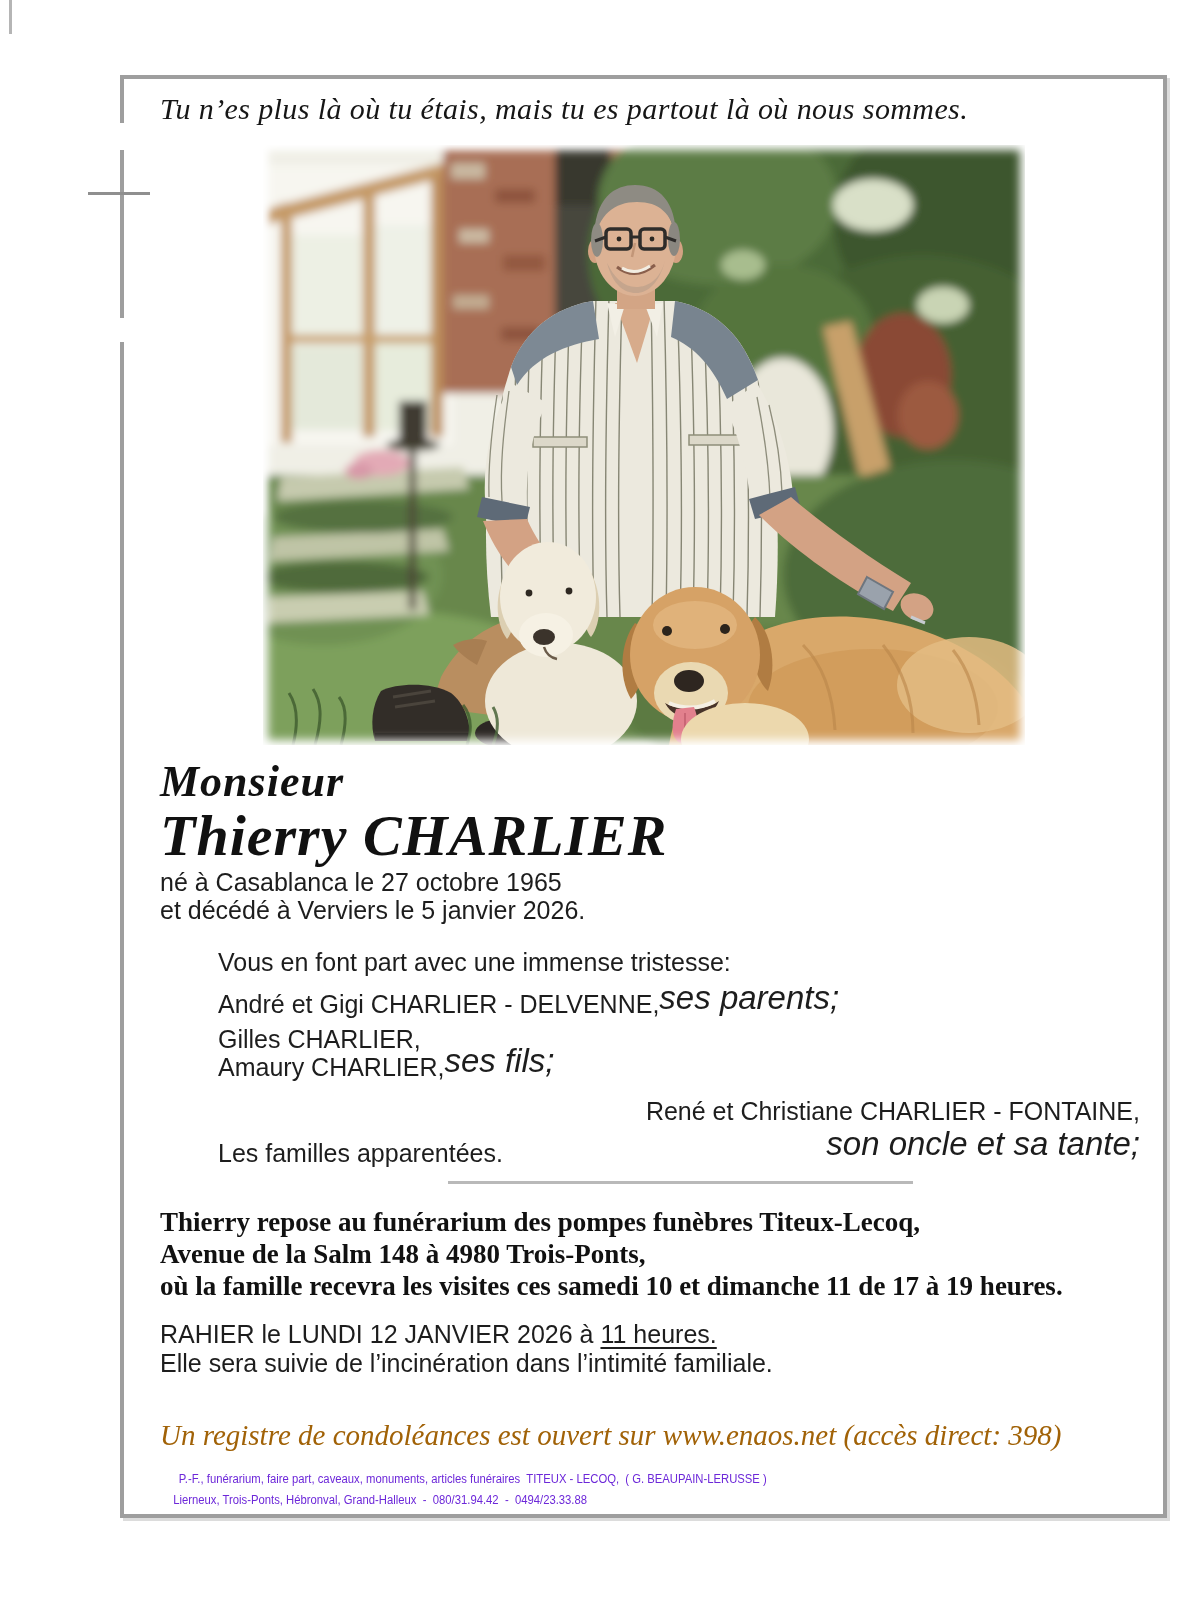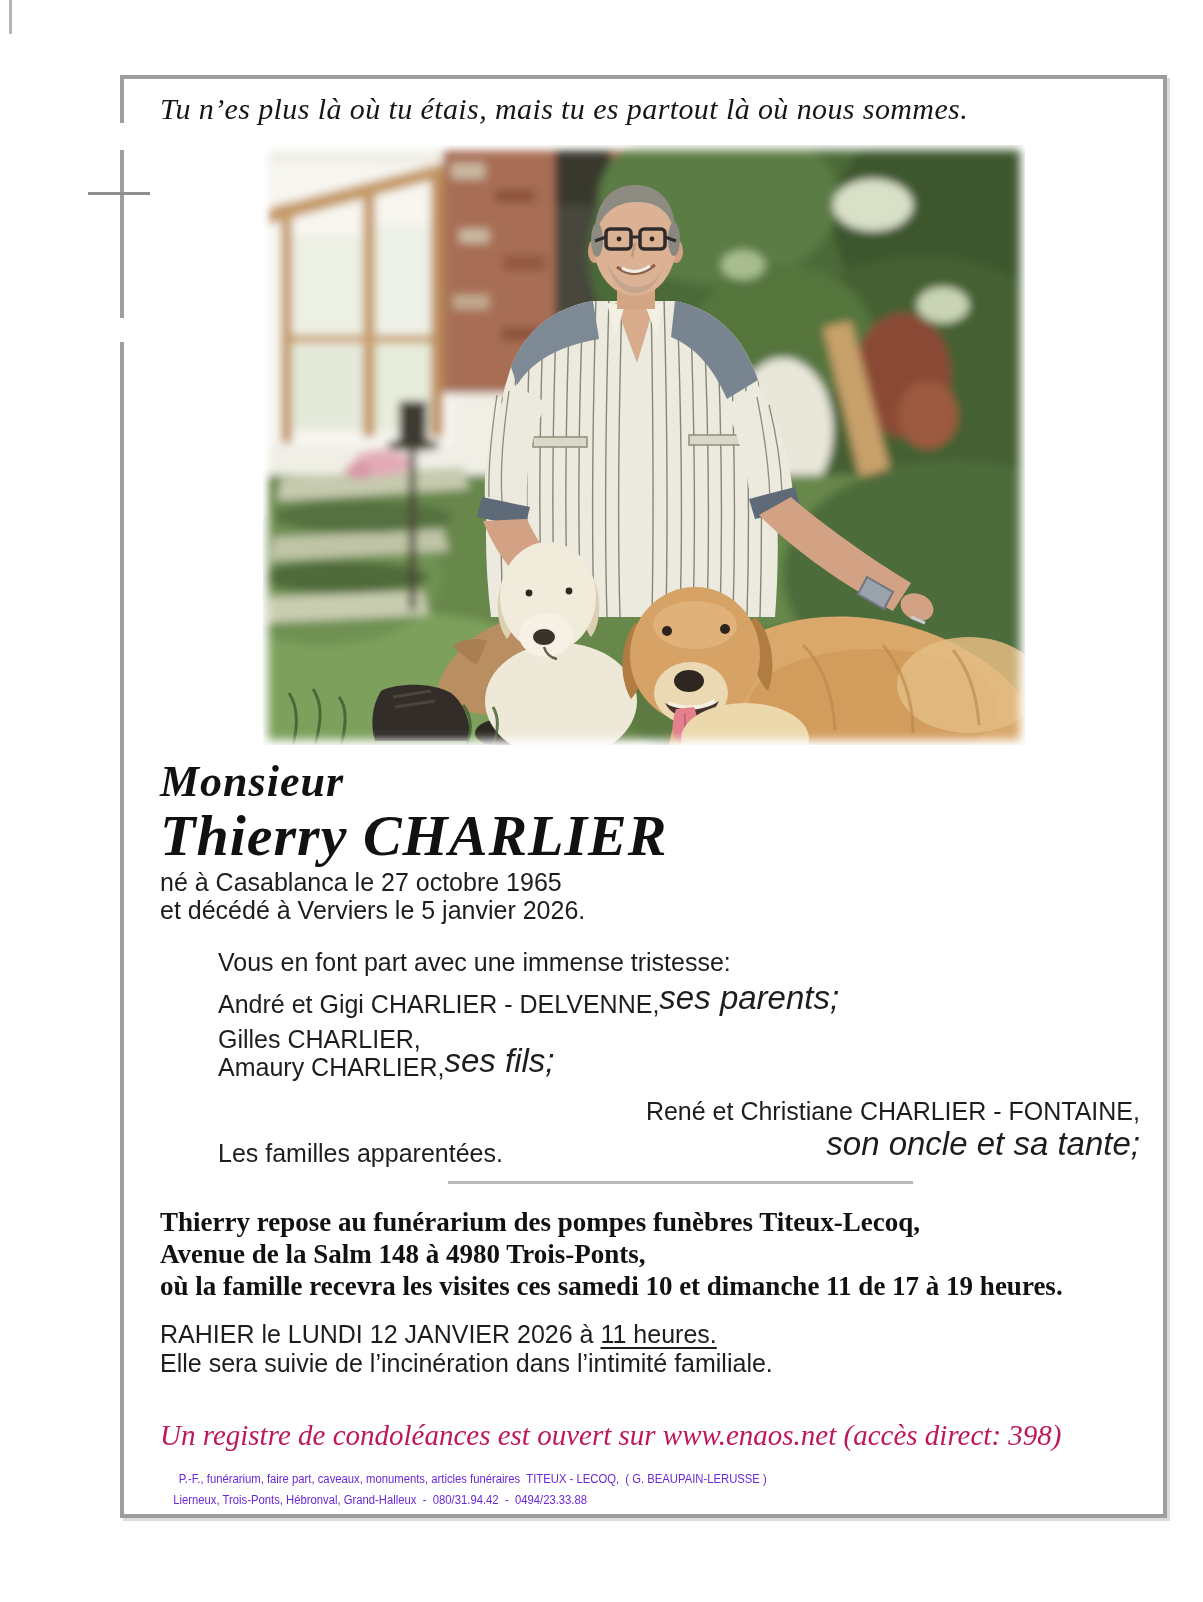--- a/index.html
+++ b/index.html
@@ -46,21 +46,21 @@
   .divider{left:448px;top:1181px;width:465px;height:3px;background:#b9b9b9;}
 
   .wake{
     top:1206px;font-family:"Liberation Serif",serif;font-weight:bold;
     font-size:27px;line-height:32px;color:#111;
   }
   .ceremony{top:1320px;font-size:25px;line-height:29px;}
   .u{text-decoration:underline;text-decoration-thickness:2px;text-underline-offset:4px;}
   .register{
     top:1419px;font-family:"Liberation Serif",serif;font-style:italic;
-    font-size:29px;color:#be185d;
+    font-size:29px;color:#a16207;
   }
   .footer{top:1469px;font-size:12px;line-height:21px;color:#6d28d9;}
   .footer .fline{display:inline-block;transform:scaleX(0.94);transform-origin:center;white-space:pre;}
 </style>
 </head>
 <body>
 
 <div class="abs scan-artifact"></div>
 
 <div class="abs frame"></div>

